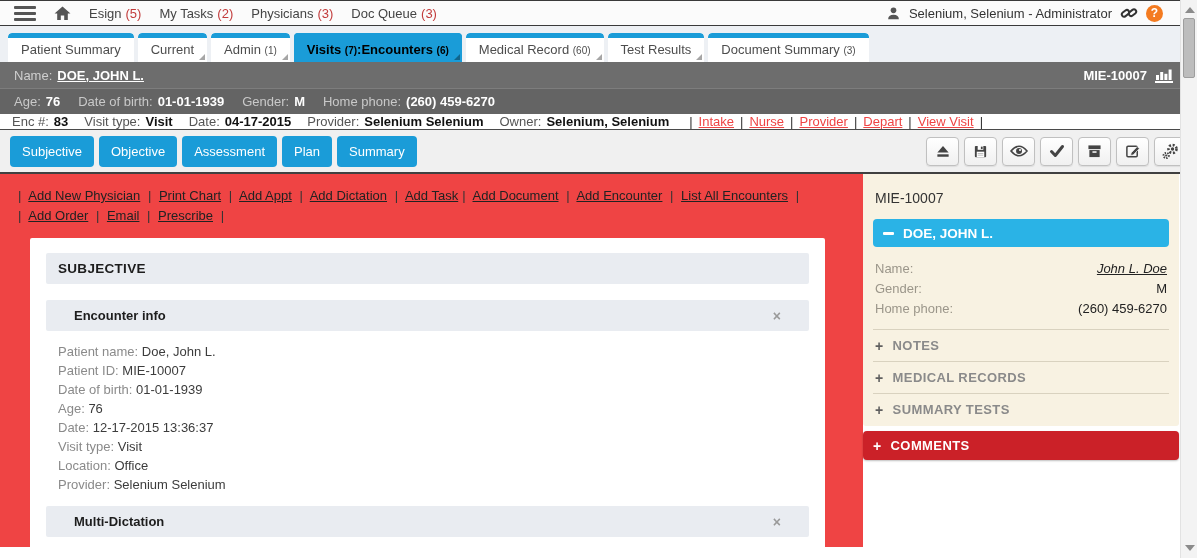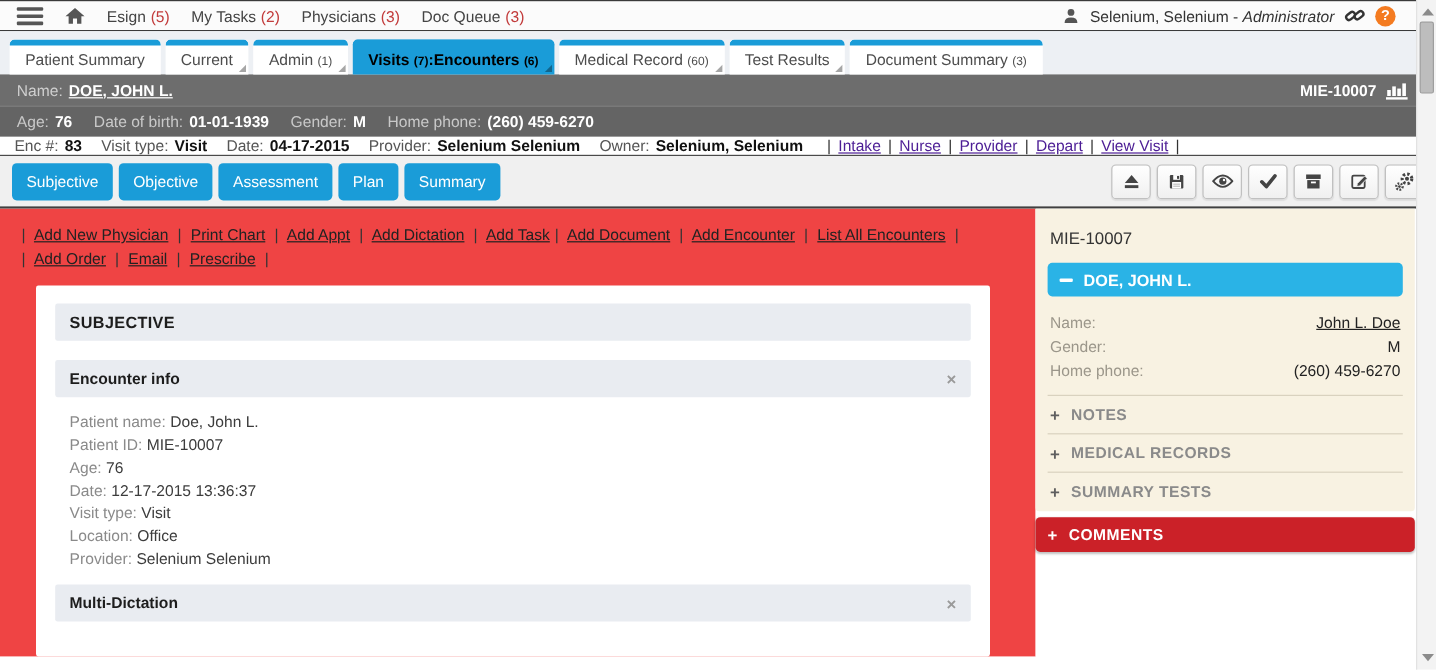--- a/index.html
+++ b/index.html
@@ -10,21 +10,21 @@
   .topbar { height:26px; background:#fbfbfb; border-top:1px solid #3a3a3a;
     border-bottom:1px solid #3a3a3a; display:flex; align-items:center;
     padding:0 10px 0 14px; }
   .topbar .left { display:flex; align-items:center; gap:18px; flex:1; }
   .hamburger { width:22px; display:flex; flex-direction:column; gap:3px; cursor:pointer; }
   .hamburger i { height:3px; background:#555; border-radius:1px; }
   .navitem { display:flex; gap:4px; cursor:pointer; color:#444; }
   .navitem .cnt { color:#c23b3b; }
   .topbar .right { display:flex; align-items:center; gap:8px; margin-right:24px; }
   .username { color:#333; }
-  .username .role { font-style:italic; }
+  .username .role { }
   .helpicon { width:17px; height:17px; border-radius:50%; background:#f47b20;
     color:#fff; font-weight:bold; font-size:12px; display:flex; align-items:center;
     justify-content:center; cursor:pointer; }
 
   
   .tabrow { height:36px; background:#edf0f4; display:flex; align-items:flex-end;
     gap:4px; padding:0 0 0 8px; }
   .tab { position:relative; height:29px; background:#fff; border-radius:4px 4px 0 0;
     padding:9px 13px 0 13px; color:#4d4d4d; cursor:pointer; white-space:nowrap; overflow:hidden; }
   .tab::before { content:''; position:absolute; top:0; left:0; right:0; height:5px;
@@ -49,21 +49,21 @@
   .banner2 .lbl { color:#c9c9c9; }
   .banner2 .val { font-weight:bold; }
 
   
   .encrow { height:16px; background:#fff; display:flex; align-items:center;
     gap:16px; padding:0 12px; border-bottom:1px solid #4a4a4a; }
   .encrow .pair { display:flex; gap:5px; }
   .encrow .lbl { color:#555; }
   .encrow .val { font-weight:bold; color:#111; }
   .enclinks { display:flex; gap:6px; align-items:center; margin-left:4px; }
-  .enclinks a { color:#4c1d95; text-decoration:underline; cursor:pointer;text-align:right; }
+  .enclinks a { color:#ef4444; text-decoration:underline; cursor:pointer;text-align:right; }
   .pipe { color:#333; }
 
   
   .toolbar { height:44px; background:#f0f0f0; border-bottom:2px solid #404040;
     display:flex; align-items:center; padding:0 10px; }
   .bluebtn { background:#1a9cd8; color:#fff; border:none; border-radius:4px;
     padding:8px 12px; font-size:13px; margin-right:5px; cursor:pointer;
     font-family:"Liberation Sans", sans-serif; }
   .toolbar .spacer { flex:1; }
   .iconbtn { width:33px; height:29px; border:1px solid #c0c0c0; border-radius:4px;
@@ -77,42 +77,42 @@
   .plinks { line-height:20px; }
   .plinks .row1 { display:flex; }
   .plinks .grp2 { }
   .plinks a { color:#222; text-decoration:underline; cursor:pointer; }
   .plinks .pipe { margin:0 4px; }
   .card { background:#fff; border-radius:2px; margin:12px 0 0 16px; padding:15px 16px;
     flex:1; }
   .secbar { background:#e9ecf1; border-radius:2px; padding:8px 12px; font-weight:bold;
     color:#1d1d1d; }
   .secbar.title { font-size:13.5px; letter-spacing:.3px; margin-bottom:16px; }
-  .widgetbar { background:#e9ecf1; border-radius:2px; padding:8px 12px; font-weight:bold;
+  .widgetbar { background:#e9ecf1; border-radius:2px; padding:8px 28px; font-weight:bold;
     color:#1d1d1d; display:flex; align-items:center;text-align:right; }
   .widgetbar .x { margin-left:auto; color:#9a9a9a; font-weight:bold; cursor:pointer;
     font-size:14px; line-height:12px; }
   .fields { padding:11px 0 12px 12px; }
   .fline { line-height:19px; }
   .flabel { color:#8a8a8a; }
   .fval { color:#3c3c3c; }
 
   
   .sidebar { width:334px; background:#fff; padding-right:18px; }
   .sidepanel { background:#f8f2e2; border-radius:0 0 3px 3px; padding:0 10px 1px 10px; }
   .side-chartid { padding:16px 2px 13px 2px; font-size:14px; color:#333; }
   .cyanhead { background:#2ab3e6; border-radius:4px; height:28px; display:flex;
     align-items:center; gap:9px; padding:0 10px; color:#fff; font-weight:bold;
     font-size:13.5px; cursor:pointer; }
   .minusicon { width:11px; height:3px; background:#fff; border-radius:1px; }
   .siderows { padding:12px 2px 10px 2px; }
   .siderow { display:flex; justify-content:space-between; line-height:20px; }
   .siderow .sl { color:#9b968a; }
   .siderow .sv { color:#222; }
-  .siderow .sv.link { text-decoration:underline; cursor:pointer; }
+  .siderow .sv.link { text-decoration:underline; cursor:pointer;font-style:italic; }
   .collapse { border-top:1px solid #d9d2bf; padding:8px 2px; color:#8a8a8a;
     font-weight:bold; letter-spacing:.4px; cursor:pointer; display:flex; gap:9px;
     align-items:center; }
   .collapse .plus { color:#5f5f5f; font-weight:bold; font-size:14px; line-height:12px; }
   .commentsbar { margin-top:5px; background:#cb2128; border-radius:4px; padding:7px 10px;
     color:#fff; font-weight:bold; letter-spacing:.4px; cursor:pointer; display:flex;
     gap:9px; align-items:center; box-shadow:0 1px 2px rgba(0,0,0,.25); }
   .commentsbar .plus { font-size:14px; line-height:12px; }
 
   
@@ -381,20 +381,21 @@
     <div class="card">
       <div class="secbar title">SUBJECTIVE</div>
 
       <div class="widgetbar">
         <span>Encounter info</span>
         <span class="x">×</span>
       </div>
       <div class="fields">
         <div class="fline"><span class="flabel">Patient name:</span> <span class="fval">Doe, John L.</span></div>
         <div class="fline"><span class="flabel">Patient ID:</span> <span class="fval">MIE-10007</span></div>
+        <div class="fline"><span class="flabel">Date of birth:</span> <span class="fval">01-01-1939</span></div>
         <div class="fline"><span class="flabel">Age:</span> <span class="fval">76</span></div>
         <div class="fline"><span class="flabel">Date:</span> <span class="fval">12-17-2015 13:36:37</span></div>
         <div class="fline"><span class="flabel">Visit type:</span> <span class="fval">Visit</span></div>
         <div class="fline"><span class="flabel">Location:</span> <span class="fval">Office</span></div>
         <div class="fline"><span class="flabel">Provider:</span> <span class="fval">Selenium Selenium</span></div>
       </div>
 
       <div class="widgetbar">
         <span>Multi-Dictation</span>
         <span class="x">×</span>

